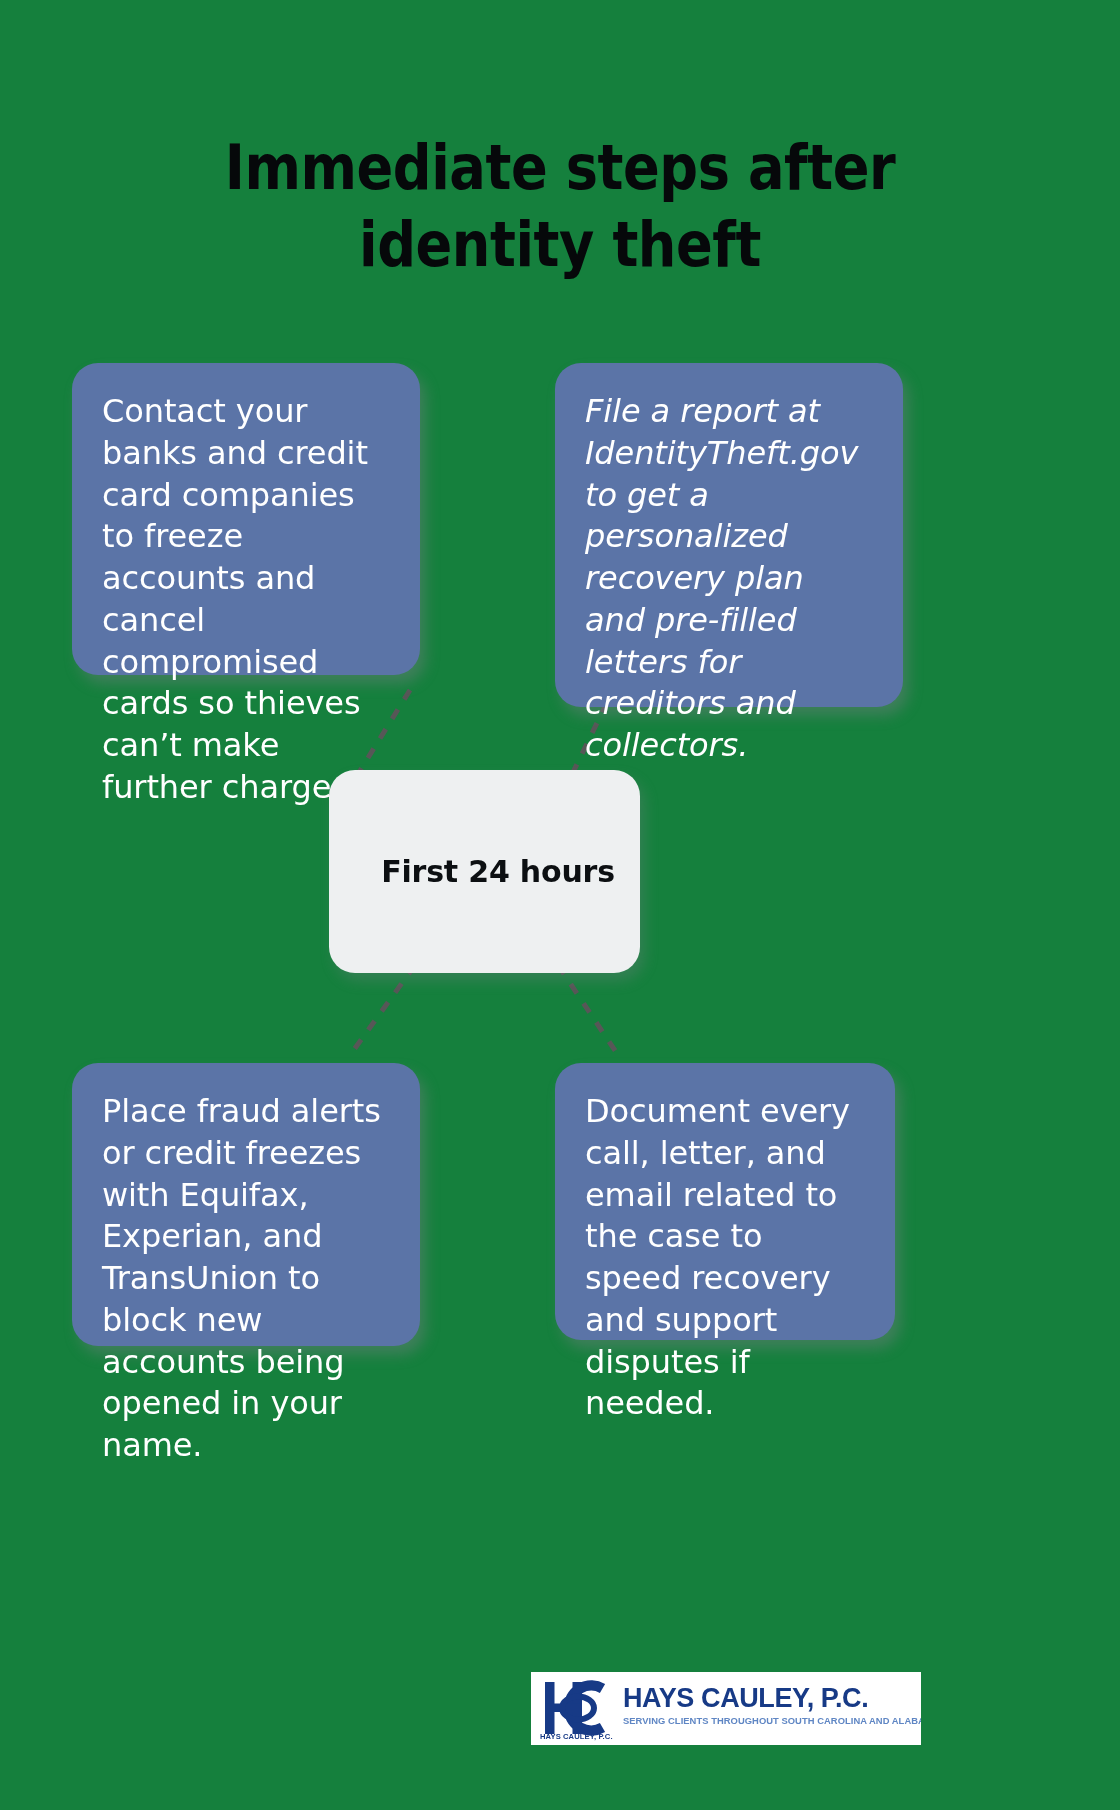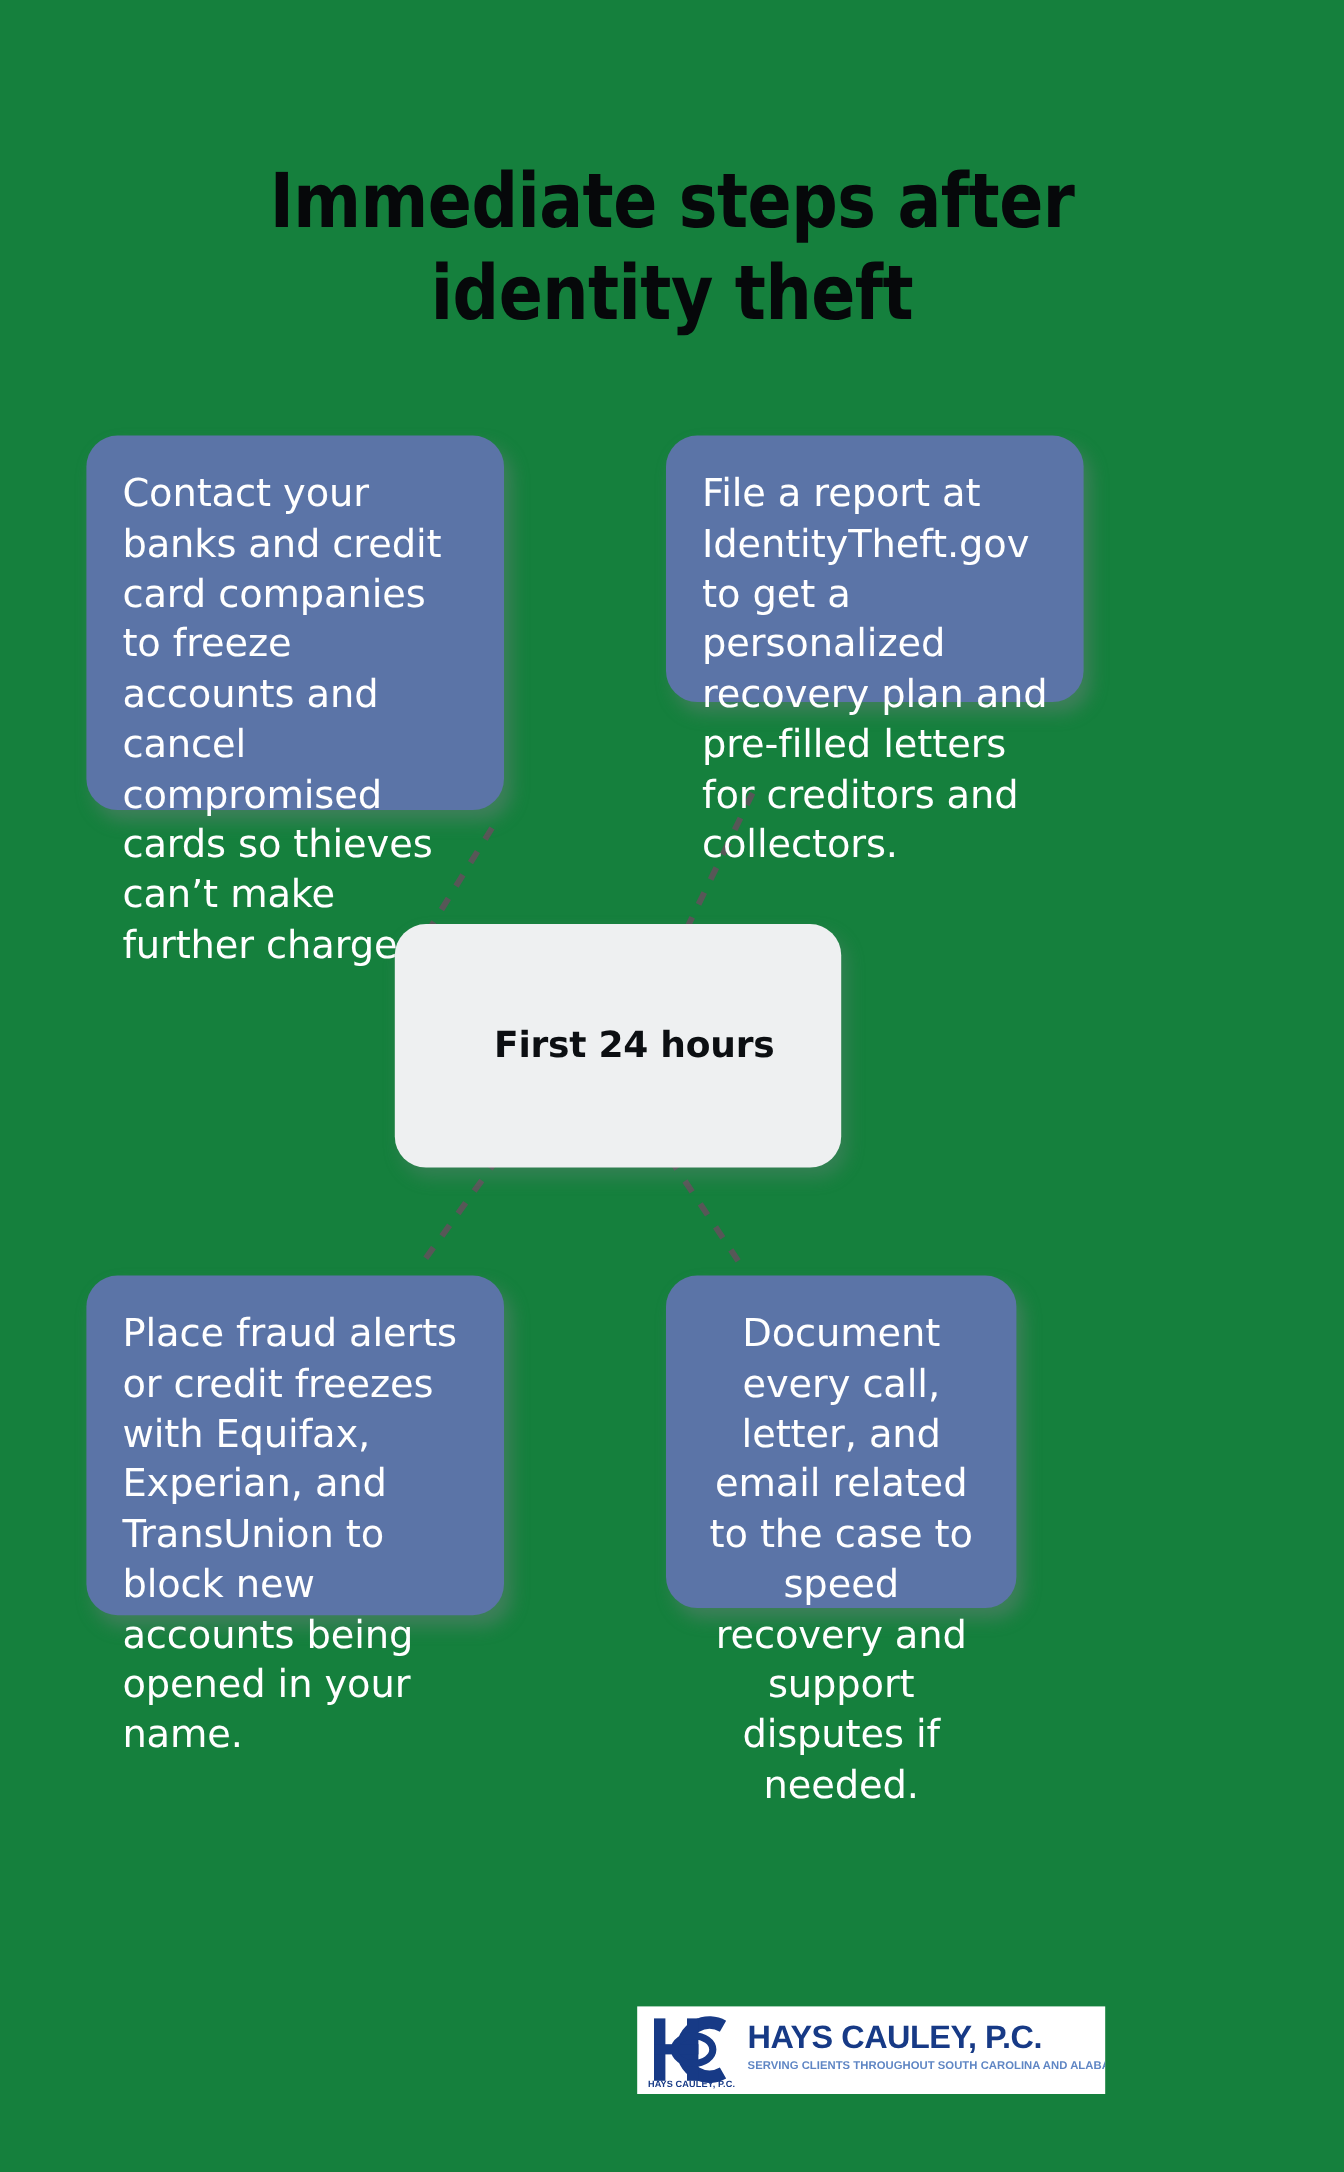--- a/index.html
+++ b/index.html
@@ -63,30 +63,30 @@
     font-family: "DejaVu Sans", sans-serif;
     font-weight: 400;
     letter-spacing: -0.1px;
   }
   .card-text {
     white-space: pre-line;
     display: block;
   }
 
   #card-tl { left: 72px;  top: 363px;  width: 348px; height: 312px; }
-  #card-tr { left: 555px; top: 363px;  width: 348px; height: 222px; }
+  #card-tr { left: 555px; top: 363px;  width: 348px; height: 344px; font-style: italic; }
   #card-bl { left: 72px;  top: 1063px; width: 348px; height: 283px; }
-  #card-br { left: 555px; top: 1063px; width: 292px; height: 277px; text-align: center; }
+  #card-br { left: 555px; top: 1063px; width: 340px; height: 277px; }
 
   
   #center-node {
     position: absolute;
     left: 329px;
     top: 770px;
-    width: 372px;
+    width: 311px;
     height: 203px;
     background: #eef0f1;
     border-radius: 26px;
     box-shadow: 5px 8px 14px rgba(124,130,136,0.30);
     display: flex;
     align-items: center;
     justify-content: center;
     box-sizing: border-box;
     padding-left: 27px;
   }

